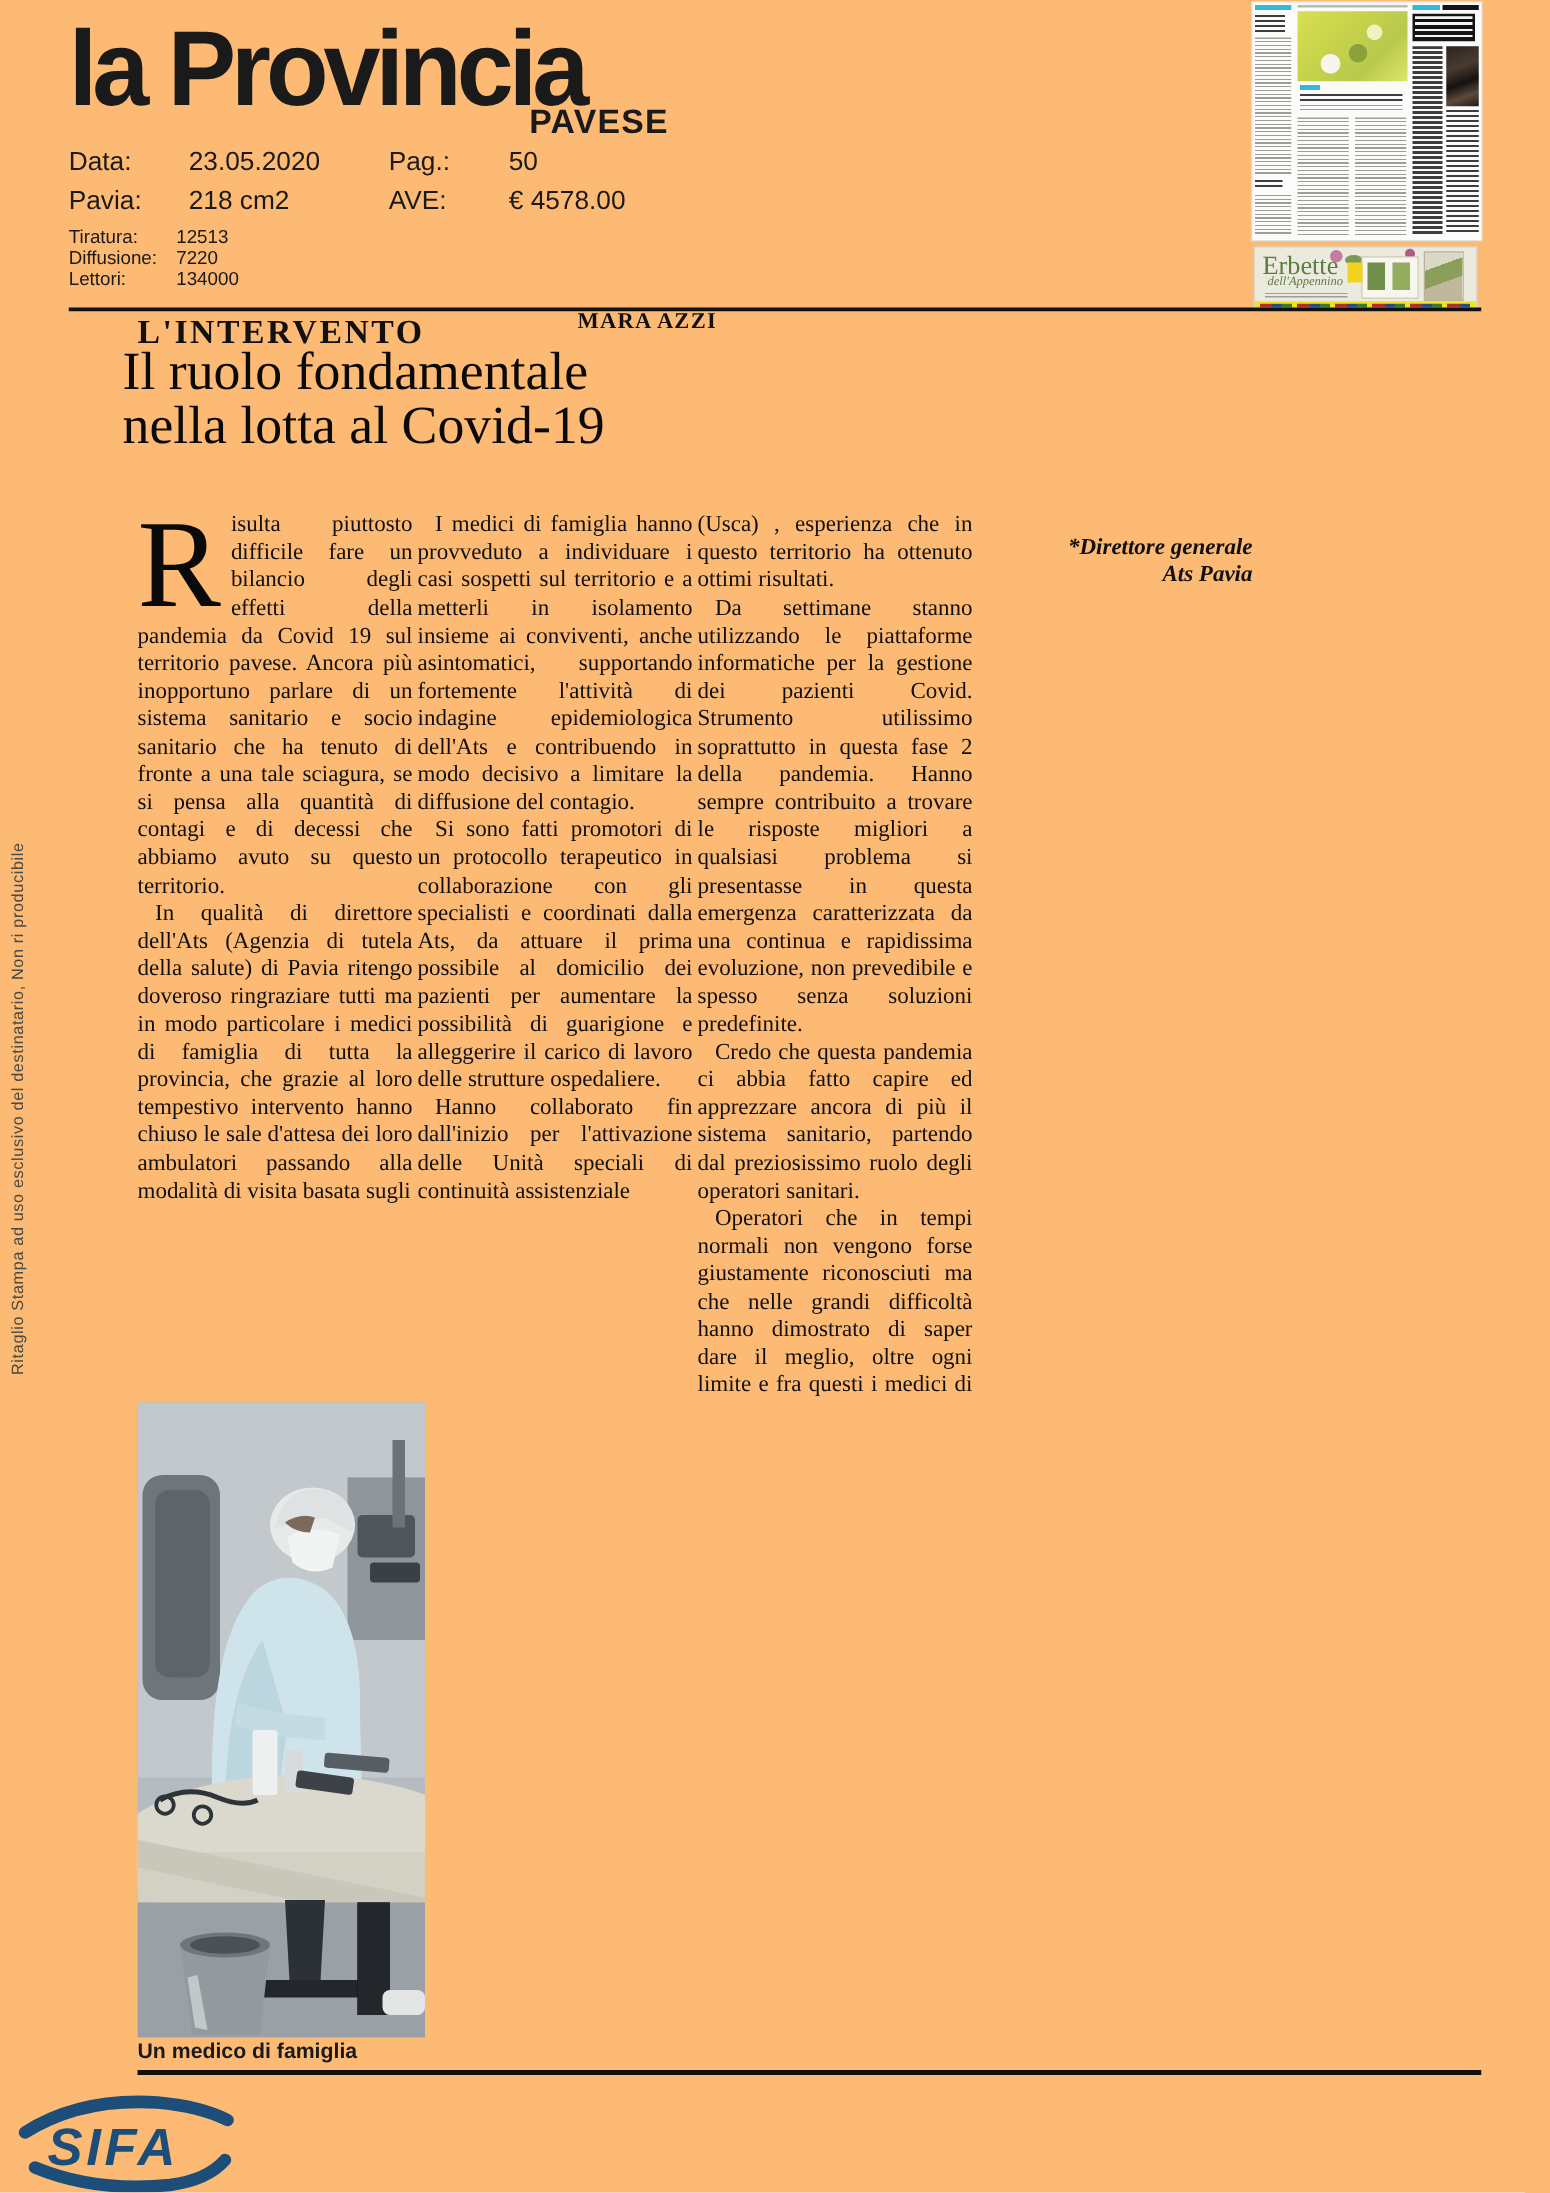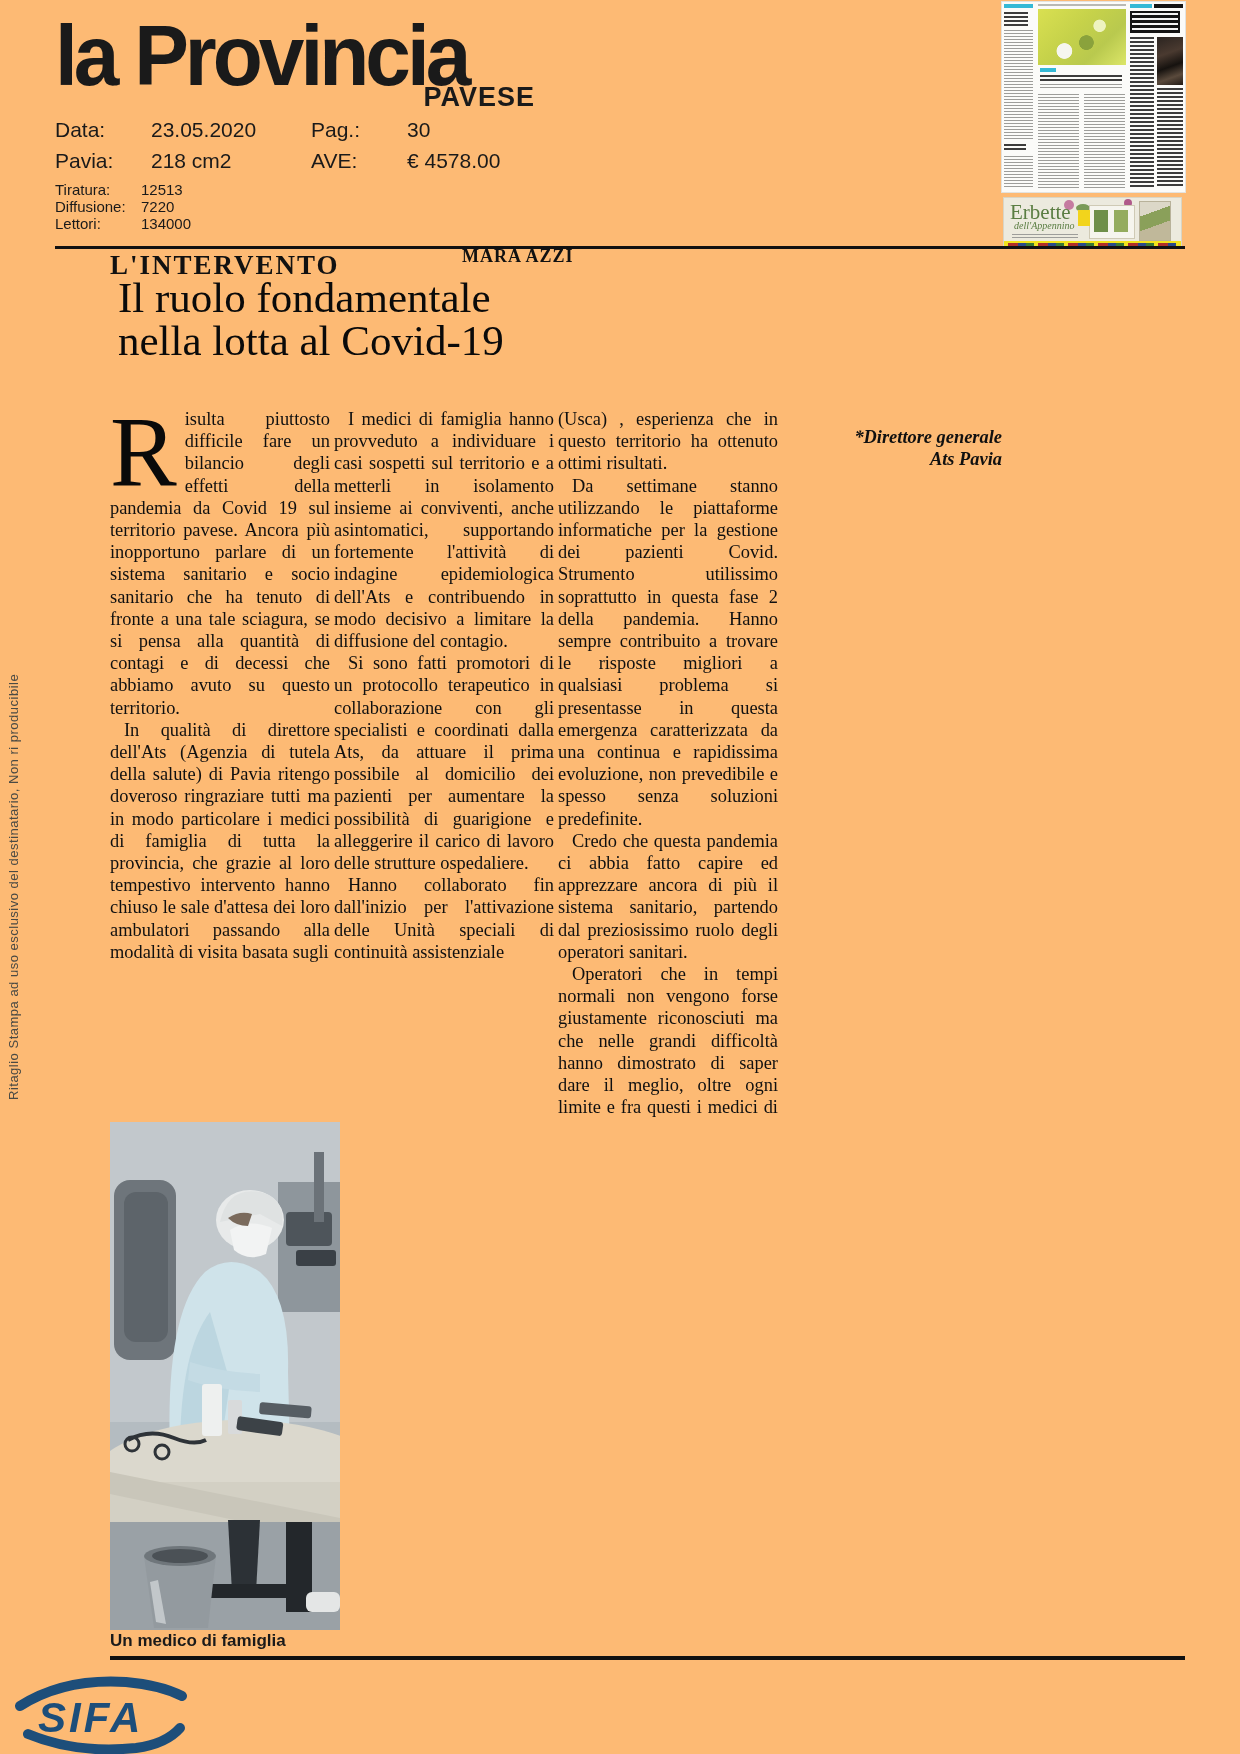--- a/index.html
+++ b/index.html
@@ -35,21 +35,21 @@
   
   .rule-top{position:absolute;left:55px;top:246px;width:1130px;height:3px;background:#111;}
   .rule-bottom{position:absolute;left:110px;top:1656px;width:1075px;height:4px;background:#111;}
   
   .kicker{position:absolute;left:110px;top:250px;
     font-family:"Liberation Serif", serif;font-weight:bold;
     font-size:27px;letter-spacing:2px;color:#111;}
   .byline{position:absolute;left:462px;top:246px;
     font-family:"Liberation Serif", serif;font-weight:bold;
     font-size:18px;letter-spacing:1px;color:#111;}
-  .headline{position:absolute;left:118px;top:276px;width:520px;
+  .headline{position:absolute;left:98px;top:276px;width:520px;
     font-size:43px;line-height:43px;font-weight:normal;color:#0a0a0a;
     letter-spacing:0px;}
   
   .col{position:absolute;top:408px;width:220px;height:714px;overflow:hidden;
     font-size:18.4px;line-height:22.2px;text-align:justify;color:#101010;}
   .col-1{left:110px;} .col-2{left:334px;} .col-3{left:558px;} .col-4{left:782px;height:220px;}
   .col p{margin:0;text-indent:14px;}
   .col p.noindent{text-indent:0;}
   .dropcap{float:left;font-size:100px;line-height:80px;padding:4px 8px 0 0;
     font-family:"Liberation Serif", serif;color:#0a0a0a;}
@@ -108,21 +108,21 @@
 
   <div class="masthead">
     <div class="masthead-title">la Provincia</div>
     <div class="masthead-sub">PAVESE</div>
   </div>
 
   <div class="meta">
     <div class="meta-row m-l1 lbl">Data:</div>
     <div class="meta-row m-v1">23.05.2020</div>
     <div class="meta-row m-l2">Pag.:</div>
-    <div class="meta-row m-v2">30</div>
+    <div class="meta-row m-v2">50</div>
     <div class="meta-row m-l3">Pavia:</div>
     <div class="meta-row m-v3">218 cm2</div>
     <div class="meta-row m-l4">AVE:</div>
     <div class="meta-row m-v4">€ 4578.00</div>
     <div class="meta-row meta-small m-s1">Tiratura:</div>
     <div class="meta-row meta-small m-sv1">12513</div>
     <div class="meta-row meta-small m-s2">Diffusione:</div>
     <div class="meta-row meta-small m-sv2">7220</div>
     <div class="meta-row meta-small m-s3">Lettori:</div>
     <div class="meta-row meta-small m-sv3">134000</div>

